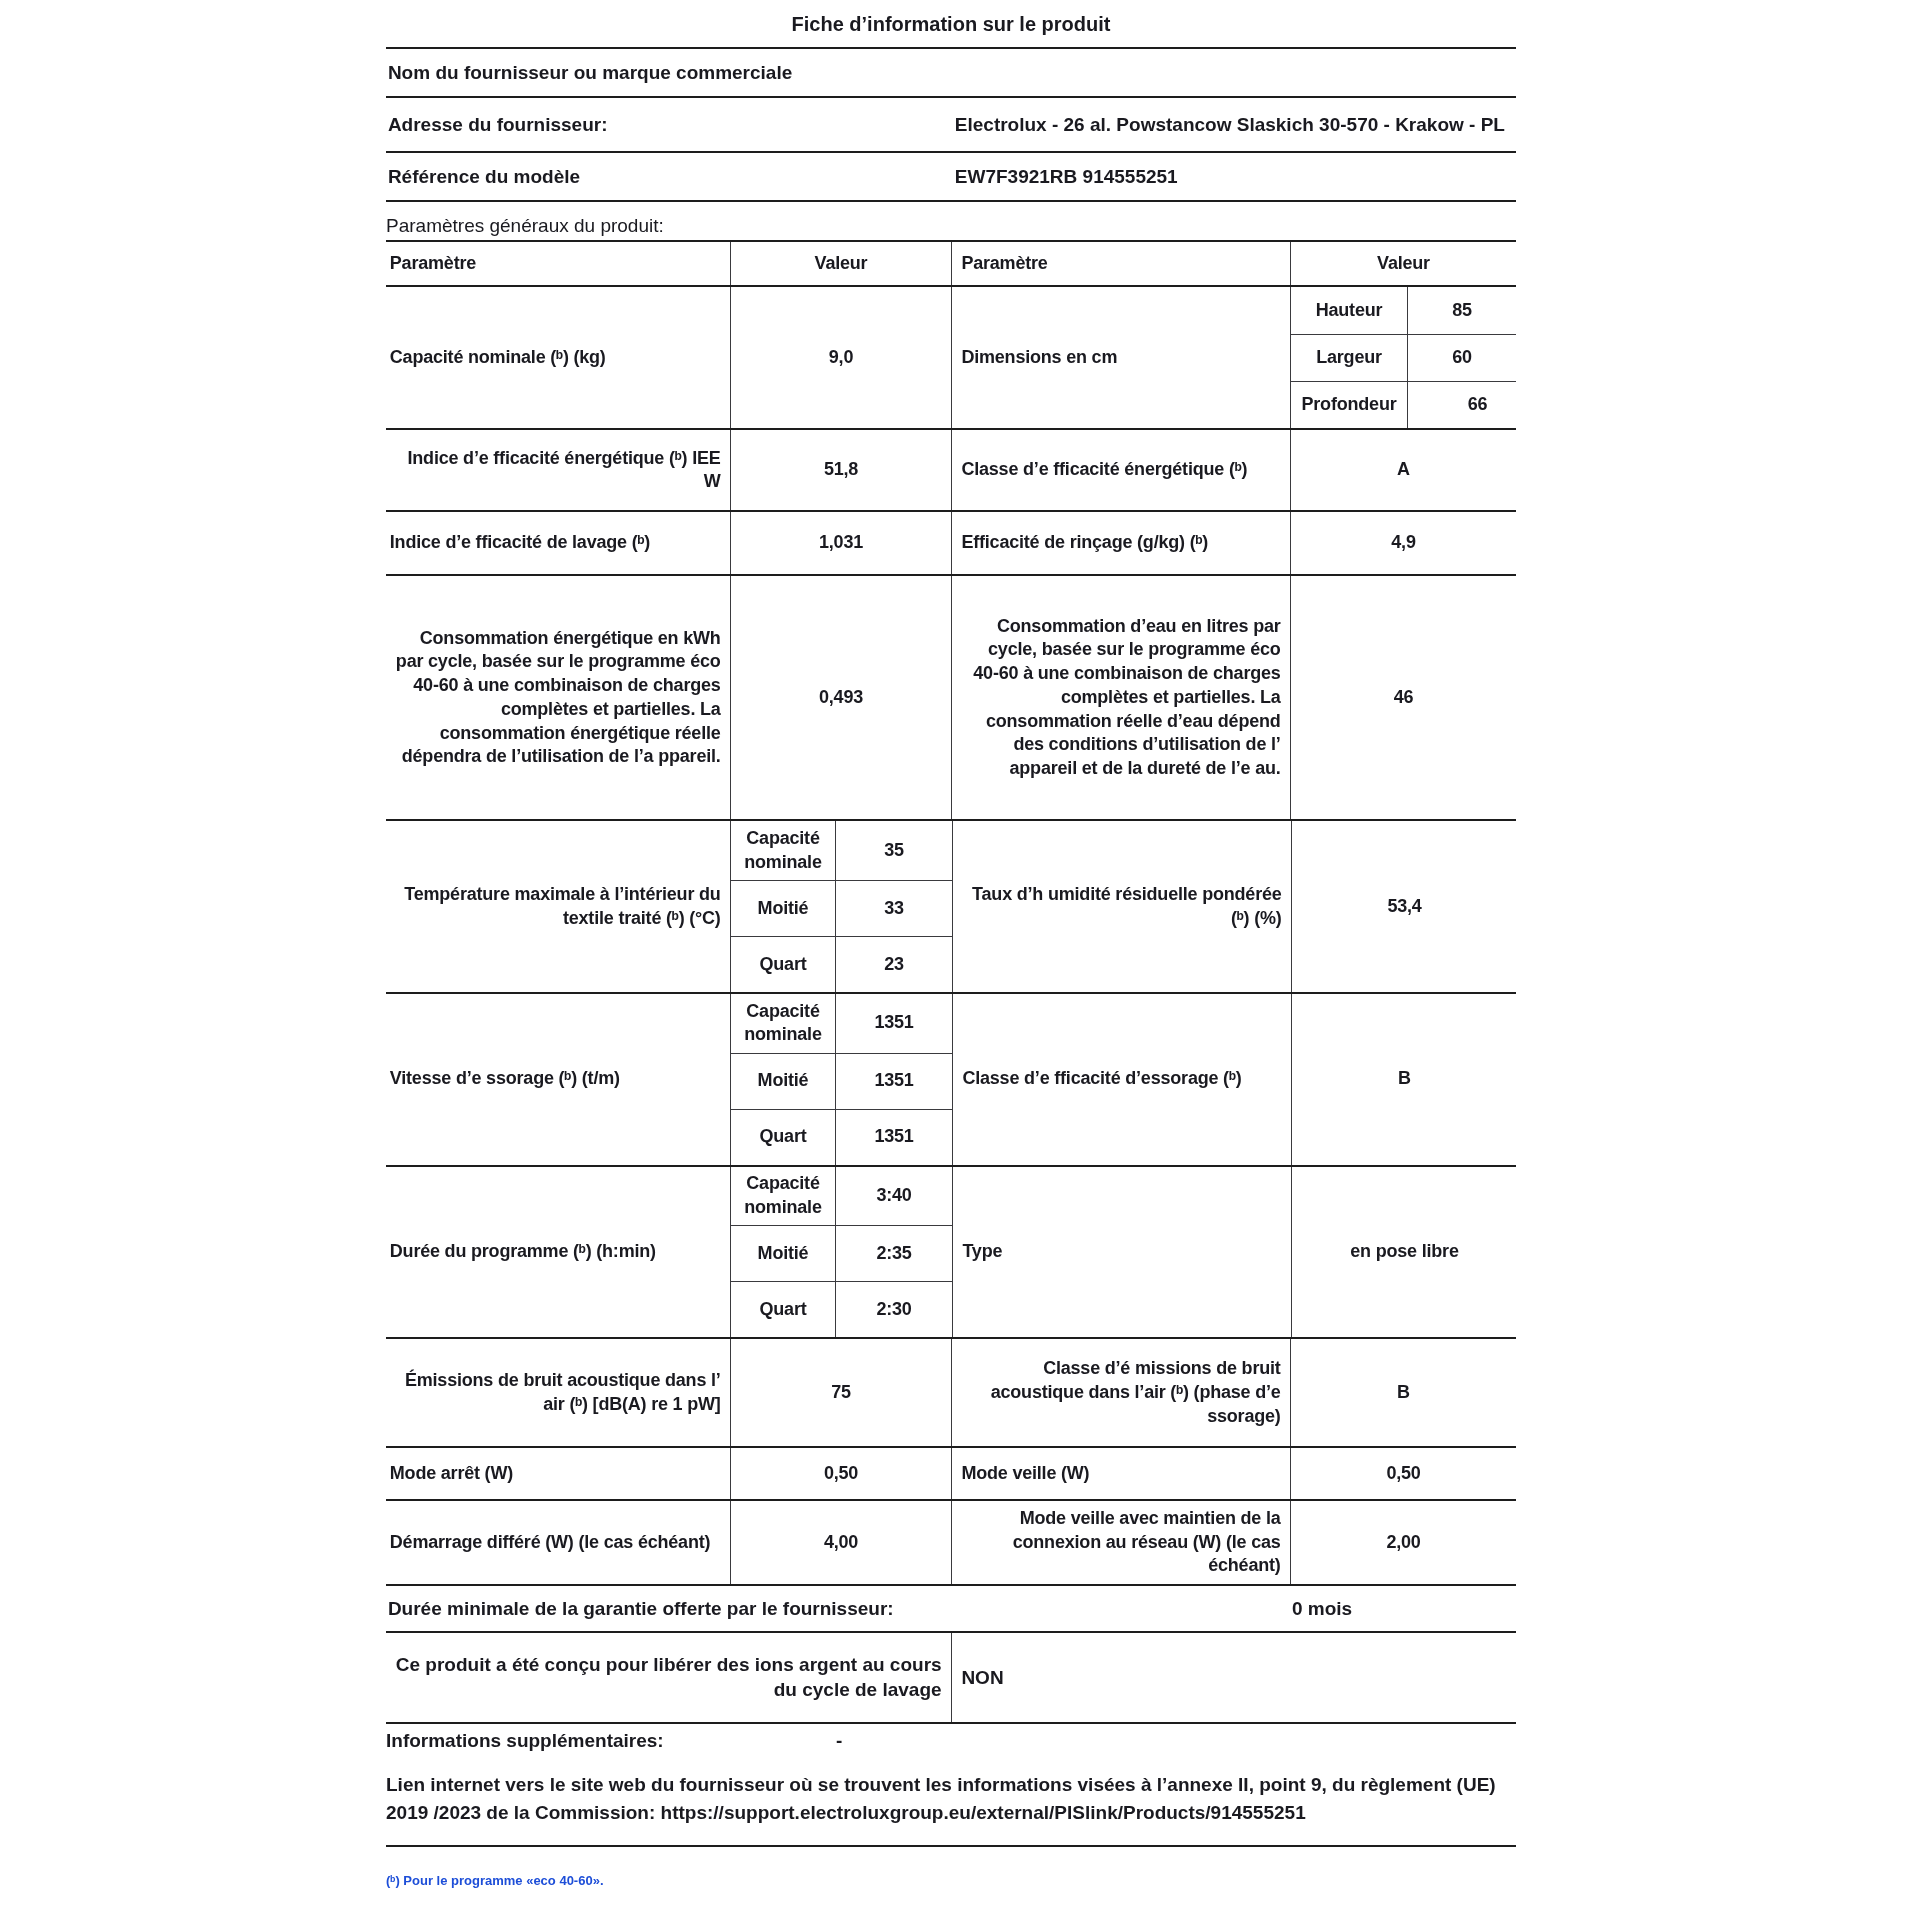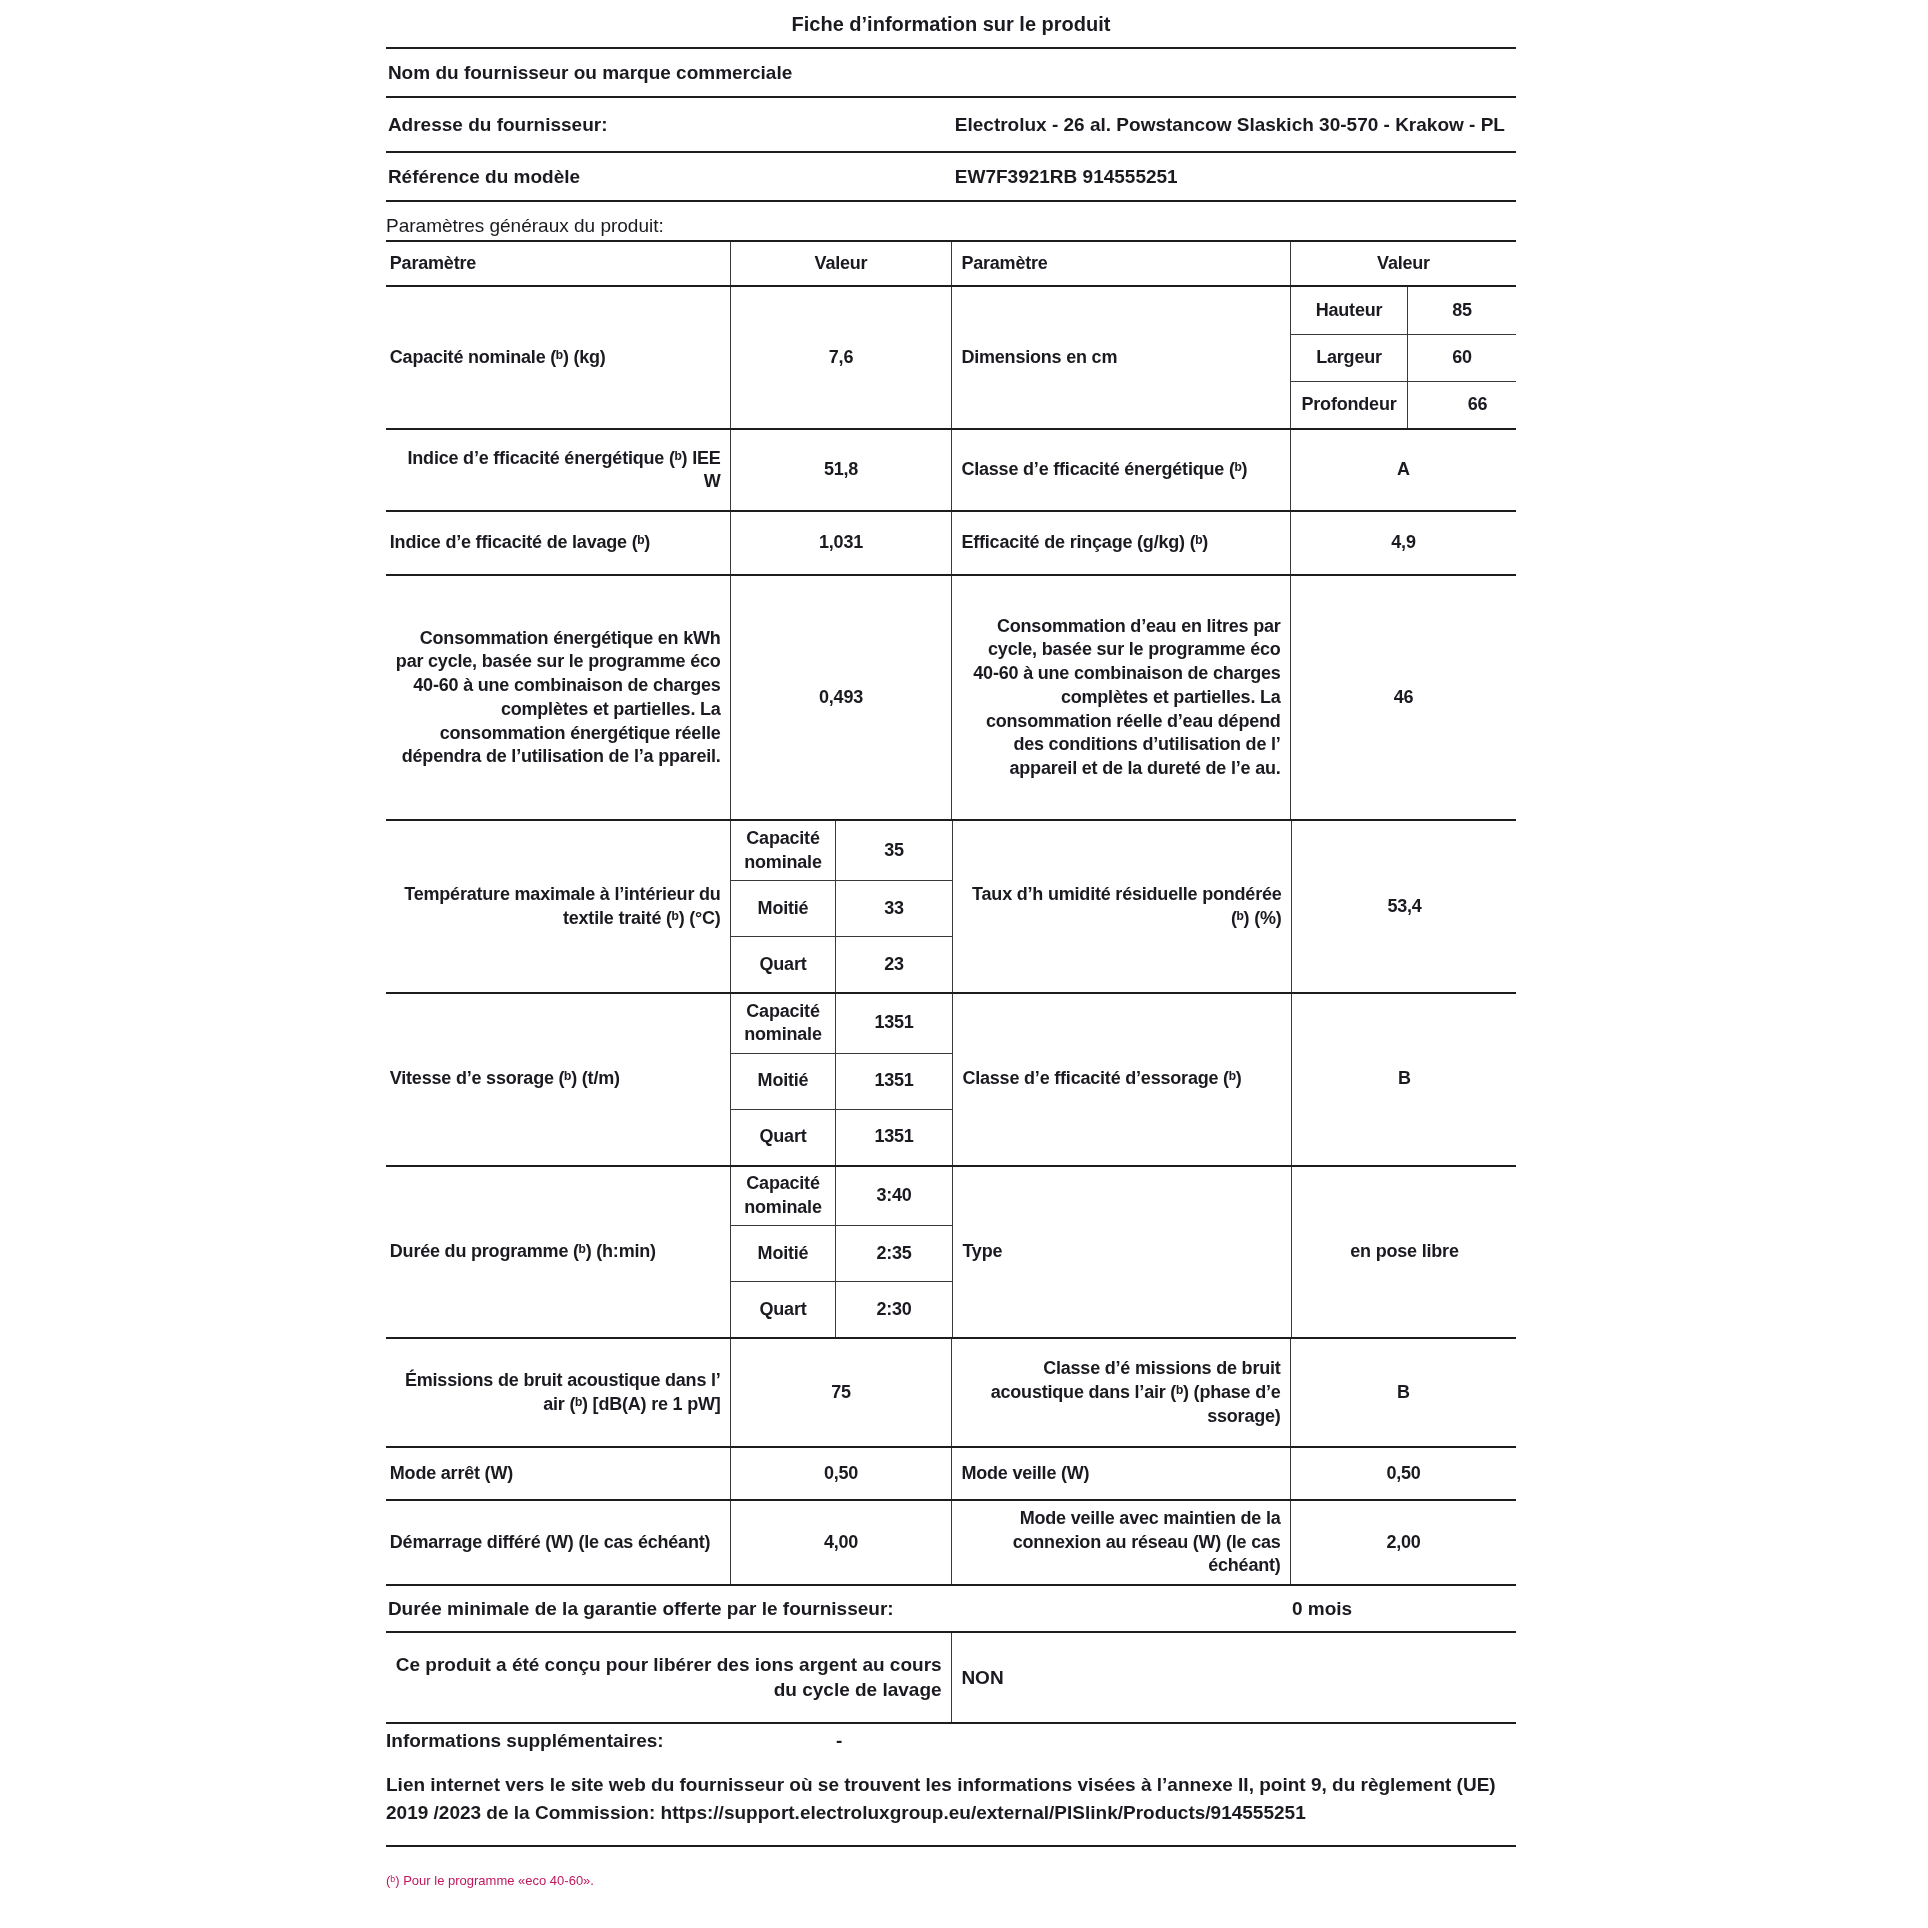--- a/index.html
+++ b/index.html
@@ -32,21 +32,21 @@
 
   
   .grow{display:grid;grid-template-columns:904px 226px;border-bottom:2.8px solid #1d1d1d;min-height:45px;font-size:19px;font-weight:700;}
   .grow .cell{padding-left:1.9px;}
   .irow{display:grid;grid-template-columns:565px 565px;border-bottom:2.8px solid #1d1d1d;min-height:89px;font-size:19px;font-weight:700;}
   .irow .cell{padding-left:1.9px;}
   .irow .ival{border-left:1.9px solid #3a3a3e;padding-left:9.4px;}
   .inforow{display:grid;grid-template-columns:450px auto;font-size:19px;font-weight:700;min-height:34px;align-items:center;}
   .link{margin-top:13px;font-size:19px;font-weight:700;line-height:1.5;}
   .rule{border-top:2.8px solid #1d1d1d;margin-top:17px;}
-  .footnote{font-size:13px;font-weight:400;margin:26px 0 34px 0;color:#be185d;}
+  .footnote{font-size:13px;font-weight:700;margin:26px 0 34px 0;color:#1d4ed8;}
 </style>
 </head>
 <body>
 
 <div class="page">
   <div class="doc">
 
     <div class="title">Fiche d’information sur le produit</div>
 
     <div class="toptable">
@@ -69,21 +69,21 @@
 
       <div class="mrow g4" style="min-height:43px;">
         <div class="cell param">Paramètre</div>
         <div class="cell val vline">Valeur</div>
         <div class="cell param p2 vline">Paramètre</div>
         <div class="cell val vline">Valeur</div>
       </div>
 
       <div class="mrow gdims">
         <div class="cell param span3" style="grid-column:1;">Capacité nominale (ᵇ) (kg)</div>
-        <div class="cell val vline span3" style="grid-column:2;">7,6</div>
+        <div class="cell val vline span3" style="grid-column:2;">9,0</div>
         <div class="cell param p2 vline span3" style="grid-column:3;">Dimensions en cm</div>
         <div class="cell val vline" style="grid-column:4;grid-row:1;">Hauteur</div>
         <div class="cell val vline" style="grid-column:5;grid-row:1;">85</div>
         <div class="cell val vline tsep" style="grid-column:4;grid-row:2;">Largeur</div>
         <div class="cell val vline tsep" style="grid-column:5;grid-row:2;">60</div>
         <div class="cell val vline tsep" style="grid-column:4;grid-row:3;">Profondeur</div>
         <div class="cell val vline tsep" style="grid-column:5;grid-row:3;padding-left:35px;">66</div>
       </div>
 
       <div class="mrow g4" style="min-height:80px;">

